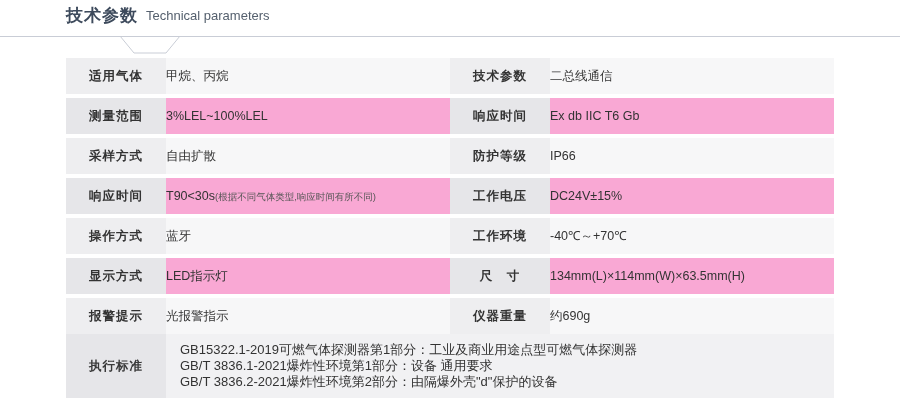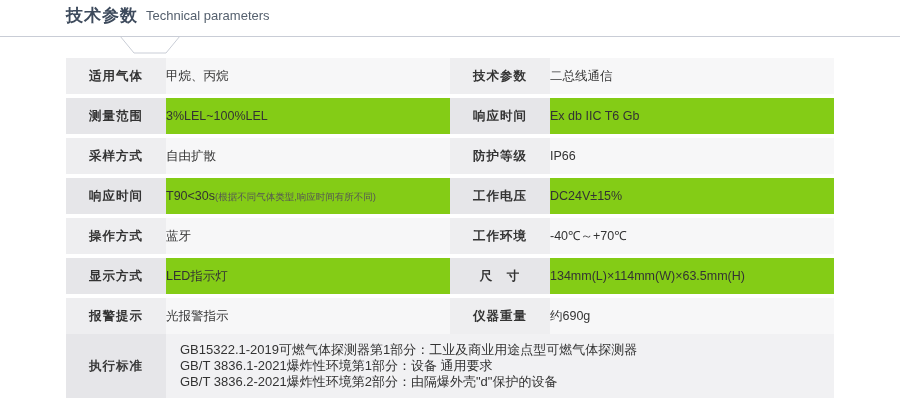--- a/index.html
+++ b/index.html
@@ -84,21 +84,21 @@
     color: #3a3a3a;
     letter-spacing: 1px;
     width: 100px;
   }
   .val {
     background: #f7f7f8;
     padding-left: 14px;
     width: 284px;
   }
   .row-alt .lbl { background: #e6e6e9; }
-  .row-alt .val { background: #84cc16; }
+  .row-alt .val { background: #f9a8d4; }
   .gap { width: 0px; background: #ffffff; }
   .sub {
     font-size: 9.5px;
     color: #555;
   }
   .spacer-row td { height: 4px; background: #ffffff; }
 
   
   .standards {
     position: absolute;

